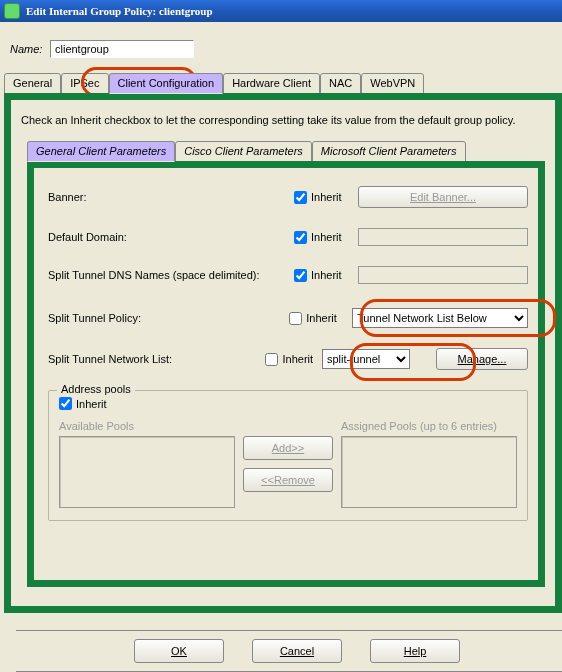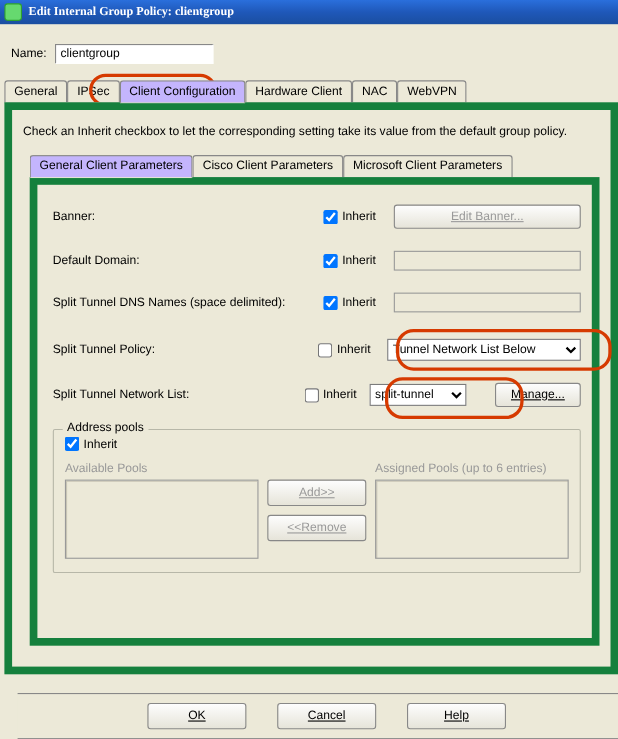--- a/index.html
+++ b/index.html
@@ -36,20 +36,21 @@
     margin-right: 6px;
     border: 1px solid #2ea02e;
   }
   .name-row {
     padding: 18px 0 14px 10px;
     display: flex;
     align-items: center;
   }
   .name-row label {
     width: 40px;
+    font-style: italic;
   }
   input[type="text"].field {
     height: 18px;
     border: 1px solid #7a7a7a;
     background: #fff;
     padding: 0 4px;
     font: inherit;
     box-sizing: border-box;
   }
   input[type="text"].field.inset {
@@ -97,20 +98,21 @@
   }
   .instruction {
     margin: 0 0 14px 0;
   }
   
   .inner-tabs {
     padding-left: 6px;
   }
   .inner-tabs .tabstrip .tab {
     font-size: 11px;
+    font-style: italic;
   }
   .inner-body {
     padding: 18px 10px 10px 14px;
     height: 426px;
     box-sizing: border-box;
   }
   
   .frow {
     display: flex;
     align-items: center;
@@ -151,21 +153,21 @@
     background: #fff;
     border: 1px solid #7b7b7b;
   }
   .ring {
     border: 3px solid #d63a00;
     border-radius: 16px;
     position: absolute;
     pointer-events: none;
   }
   .manage-btn {
-    width: 78px;
+    width: 92px;
   }
   .disabled-field {
     background: #ece9d8;
     border: 1px solid #999;
     height: 18px;
     box-sizing: border-box;
   }
   
   .groupbox {
     border: 1px solid #b7b7a8;

